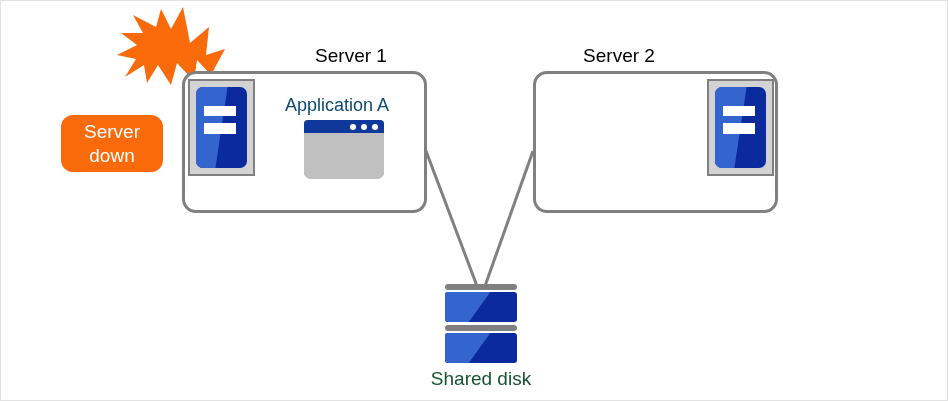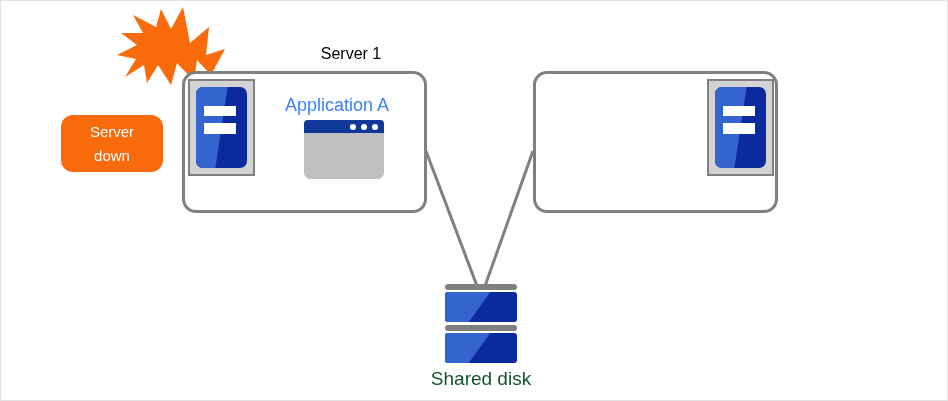--- a/index.html
+++ b/index.html
@@ -22,21 +22,21 @@
   .abs { position: absolute; }
 
   
   .server-box {
     border: 3px solid #808080;
     border-radius: 14px;
     background: #ffffff;
     box-sizing: border-box;
   }
   .server-label {
-    font-size: 16px;
+    font-size: 19px;
     color: #000000;
     white-space: nowrap;
     text-align: center;
   }
 
   
   .srv-icon {
     background: #d3d3d3;
     border: 2px solid #808080;
     box-sizing: border-box;
@@ -63,21 +63,21 @@
     width: 62%;
     height: 13%;
     background: #ffffff;
   }
   .srv-bar.b1 { top: 23%; }
   .srv-bar.b2 { top: 45%; }
 
   
   .app-title {
     font-size: 18px;
-    color: #3b82f6;
+    color: #0c4a6e;
     white-space: nowrap;
   }
   .app-window {
     border-radius: 4px 4px 7px 7px;
     overflow: hidden;
     background: #c0c0c0;
   }
   .app-titlebar {
     height: 13px;
     background: #10379a;
@@ -127,21 +127,21 @@
     color: #14532d;
     white-space: nowrap;
     text-align: center;
   }
 
   
   .down-badge {
     background: #f96A0b;
     border-radius: 12px;
     color: #ffffff;
-    font-size: 15px;
+    font-size: 19px;
     line-height: 24px;
     display: flex;
     flex-direction: column;
     align-items: center;
     justify-content: center;
     text-align: center;
   }
 
   svg { display: block; overflow: visible; }
 </style>
@@ -202,20 +202,21 @@
 
   <div class="abs app-window" style="left:303px; top:119px; width:80px; height:59px;">
     <div class="app-titlebar">
       <span class="app-dot"></span>
       <span class="app-dot"></span>
       <span class="app-dot"></span>
     </div>
     <div class="app-body"></div>
   </div>
 
+  <div class="abs server-label" style="left:518px; top:44px; width:200px;">Server 2</div>
 
   <div class="abs server-box" style="left:532px; top:70px; width:245px; height:142px;"></div>
 
   <div class="abs srv-icon" style="left:706px; top:78px; width:67px; height:97px;">
     <div class="srv-icon-inner">
       <div class="srv-bar b1"></div>
       <div class="srv-bar b2"></div>
     </div>
   </div>
 

